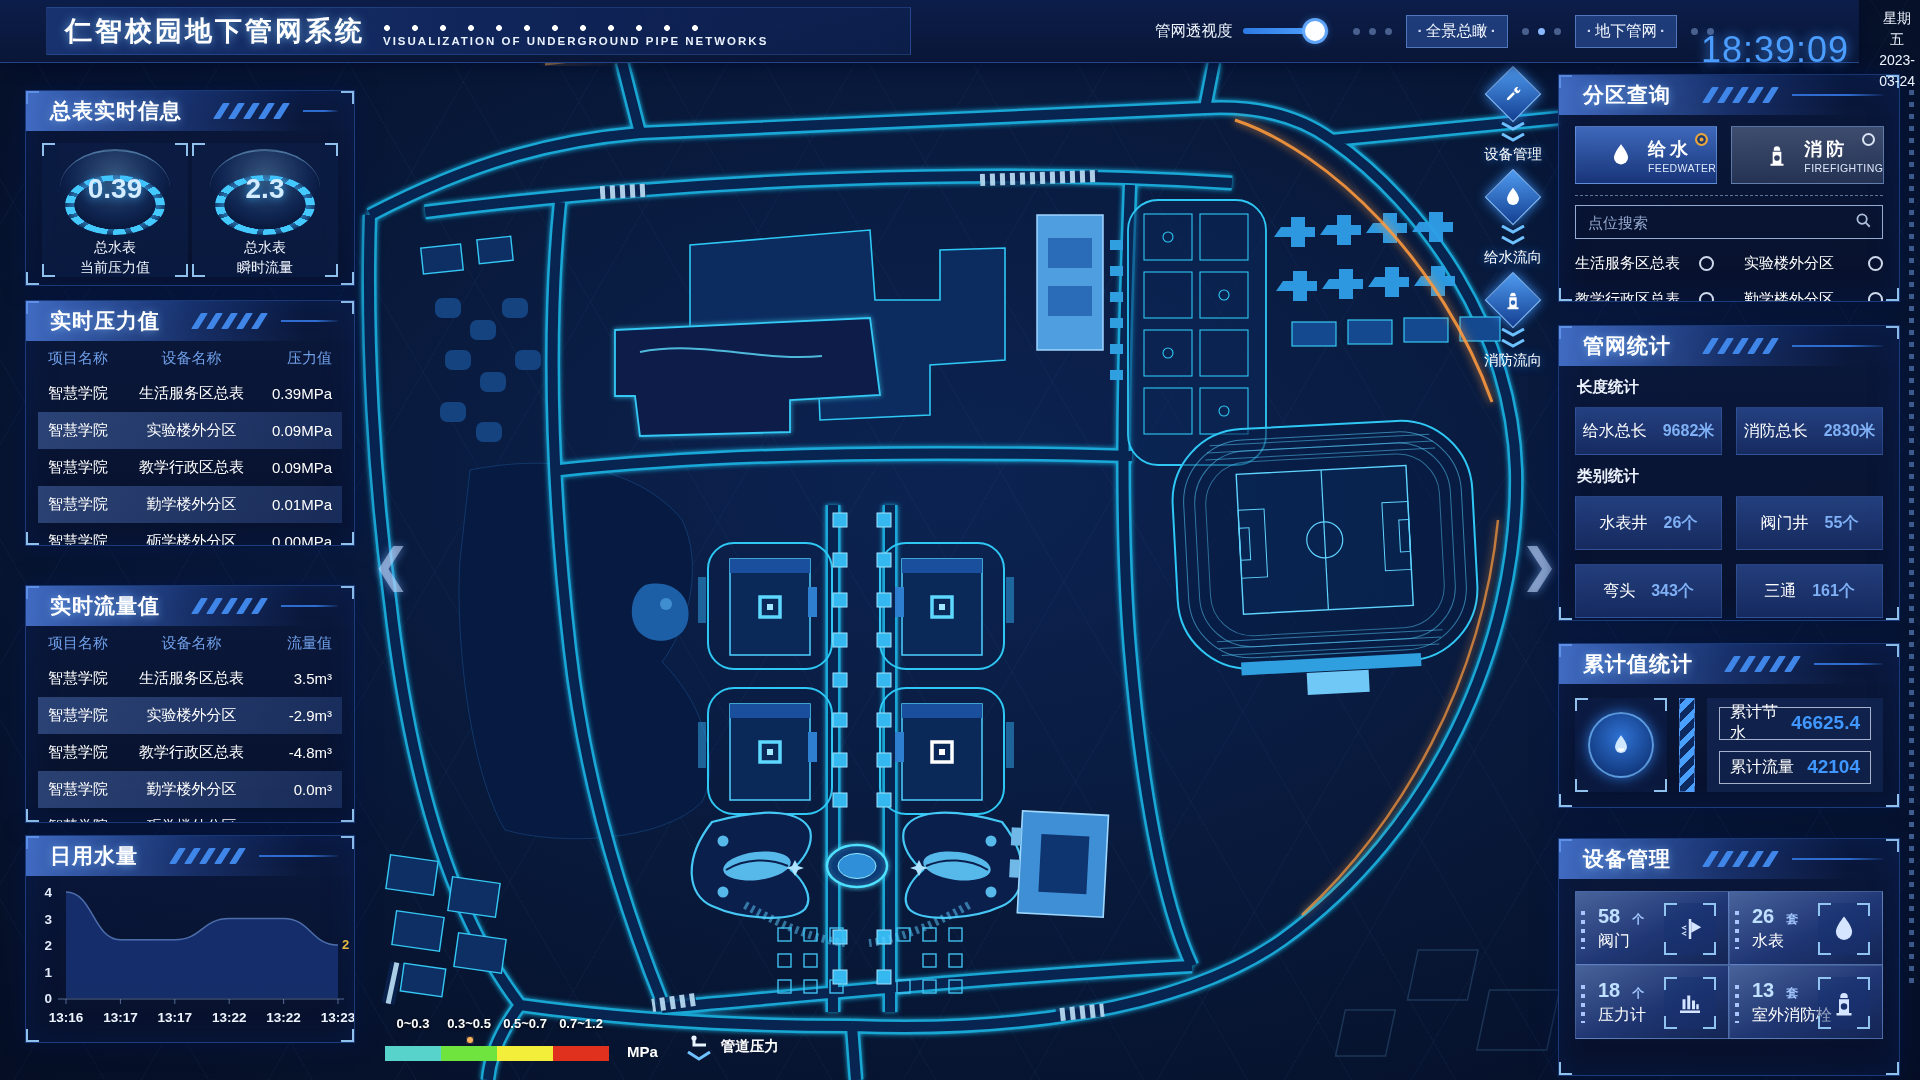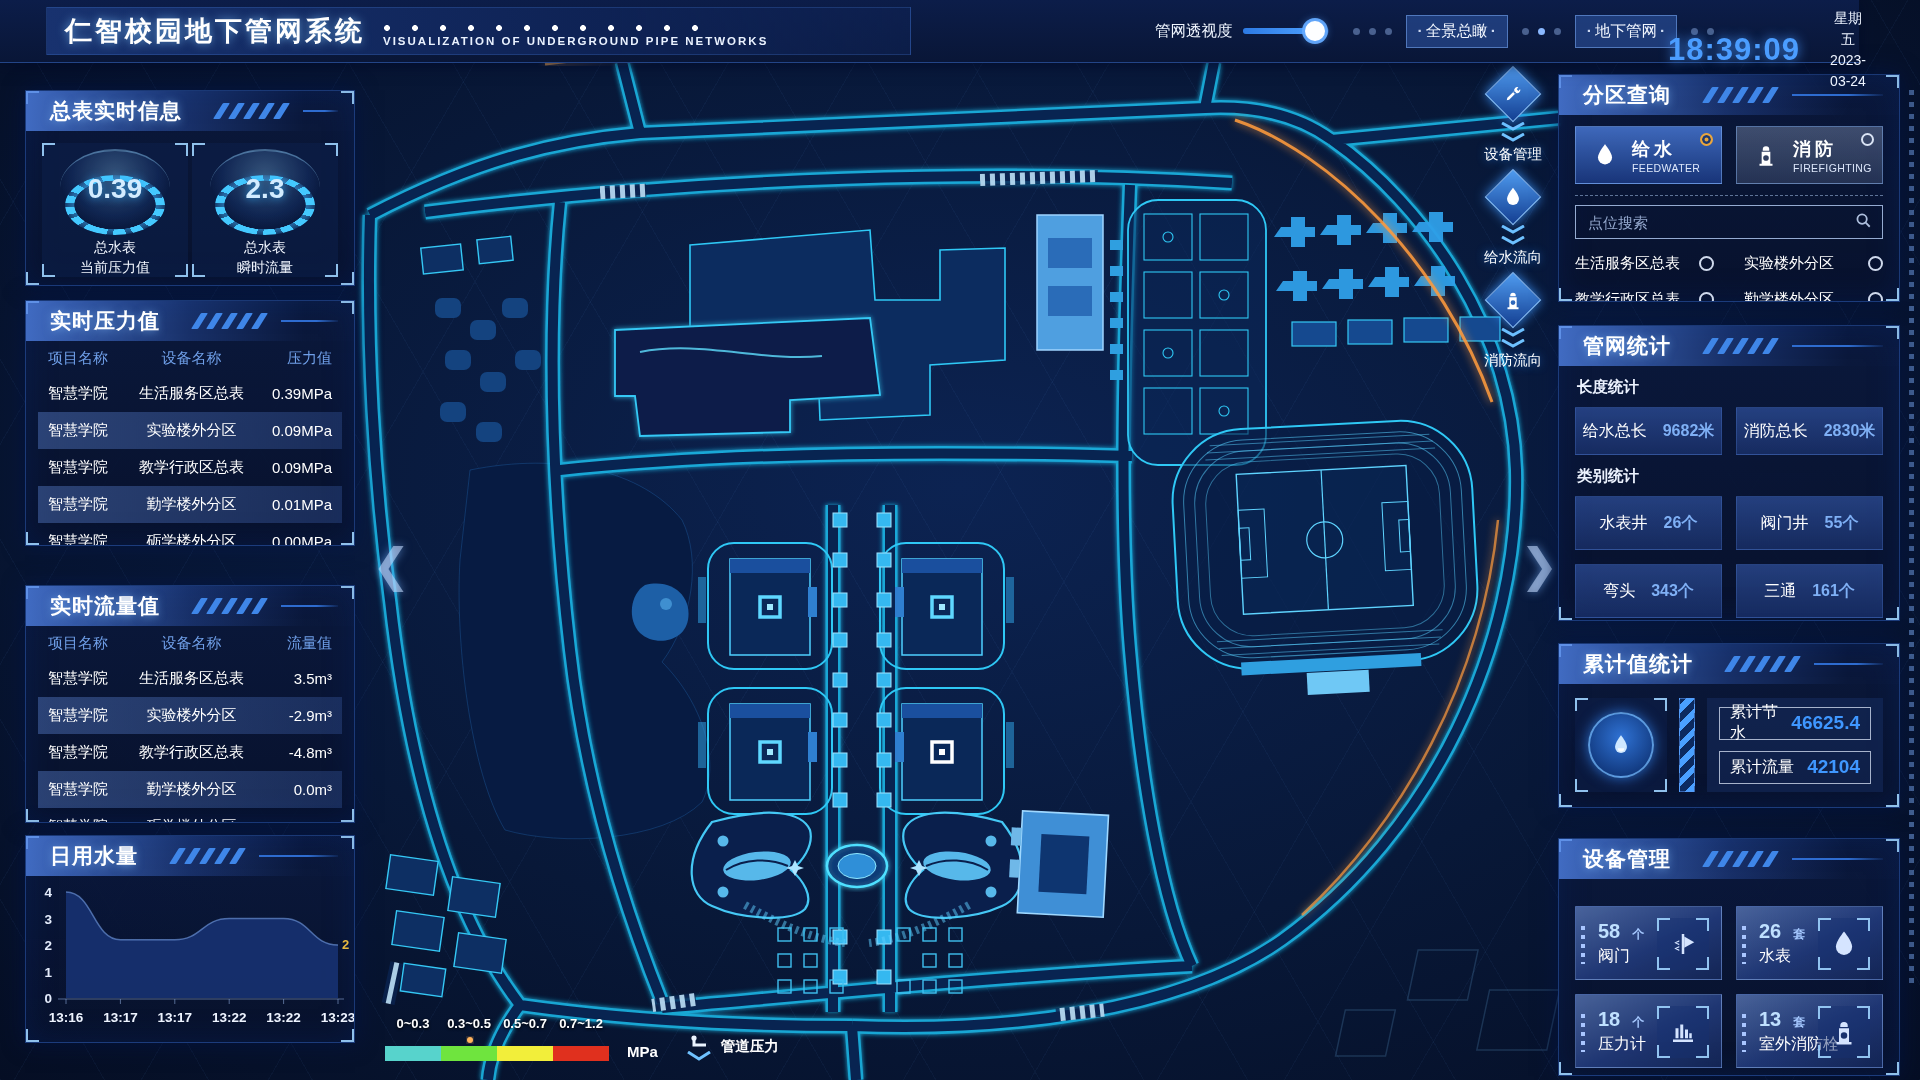--- a/index.html
+++ b/index.html
@@ -37,22 +37,22 @@
                 width:20px;height:20px;border-radius:50%;background:#fdfeff;
                 box-shadow:0 0 0 3px rgba(100,170,255,.95),0 0 10px rgba(80,160,255,.9);}
   .dot-group{display:flex;gap:9px;margin:0 10px;align-items:center;}
   .hdot{width:7px;height:7px;border-radius:50%;background:rgba(150,185,240,.45);}
   .hdot.bright{background:#8ab8ff;}
   .hbtn{margin:0 4px;padding:5px 11px;font-size:15.5px;color:#f2f7ff;cursor:pointer;
         background:rgba(47,88,168,.55);border:1px solid rgba(130,180,255,.5);}
   .hbtn::before,.hbtn::after{content:"·";color:#cdd9f0;font-weight:bold;}
   .hbtn::before{margin-right:3px;} .hbtn::after{margin-left:3px;}
   .clock{position:absolute;left:1668px;top:8px;display:flex;align-items:center;gap:30px;}
-  .time{font-size:31px;font-weight:bold;letter-spacing:1px;color:#4b9dff;
-        text-shadow:0 0 12px rgba(70,150,255,.9);}
+  .time{font-size:36px;font-weight:normal;letter-spacing:1px;color:#4b9dff;
+        text-shadow:0 0 12px rgba(70,150,255,.9);margin-left:33px;}
   .date-block{text-align:center;font-size:14px;line-height:1.5;color:#eef4ff;}
 
   
   .panel{position:absolute;z-index:10;box-sizing:border-box;overflow:hidden;
          background:linear-gradient(180deg,rgba(10,24,60,.93),rgba(7,17,44,.90));
          border:1px solid rgba(45,95,190,.5);
          box-shadow:0 0 20px rgba(0,20,70,.65), inset 0 0 30px rgba(10,40,110,.35);}
   .bracket::before{content:"";position:absolute;inset:0;pointer-events:none;opacity:.9;
     background-image:
       linear-gradient(#9fd4ff,#9fd4ff),linear-gradient(#9fd4ff,#9fd4ff),
@@ -90,21 +90,21 @@
   .dtable{padding:0 12px;}
   .trow{display:flex;align-items:center;height:37px;font-size:15px;}
   .trow.thead{color:#6f9fe8;height:34px;}
   .trow.alt{background:linear-gradient(90deg,rgba(95,135,215,.40),rgba(62,98,175,.32));}
   .tc1{width:29%;padding-left:10px;box-sizing:border-box;}
   .tc2{width:43%;text-align:center;}
   .tc3{width:28%;text-align:right;padding-right:10px;box-sizing:border-box;}
 
   
   .zone-btns{display:flex;gap:14px;padding:11px 16px 9px;}
-  .zbtn{flex:1;height:56px;display:flex;align-items:center;gap:12px;padding-left:14px;position:relative;cursor:pointer;
+  .zbtn{flex:1;height:56px;display:flex;align-items:center;gap:12px;padding-left:30px;position:relative;cursor:pointer;
         background:linear-gradient(180deg,rgba(75,125,220,.8),rgba(26,56,128,.9));
         border:1px solid rgba(145,190,255,.45);}
   .zbtn.inactive{background:linear-gradient(180deg,rgba(160,178,210,.35),rgba(95,112,150,.32));}
   .zicon{width:30px;height:30px;display:flex;align-items:center;justify-content:center;}
   .zicon svg{width:26px;height:26px;fill:#fff;}
   .zlabel{font-size:18px;font-weight:bold;letter-spacing:4px;}
   .zsub{font-size:10.5px;color:#dde7fa;letter-spacing:.4px;margin-top:1px;}
   .radio{position:absolute;top:6px;right:8px;width:13px;height:13px;border-radius:50%;border:2px solid #d9e3f4;box-sizing:border-box;}
   .zbtn.active .radio{border-color:#eba63c;background:#eba63c;box-shadow:inset 0 0 0 2.5px #1c3a74;}
   .zdivider{border-top:1px dashed rgba(165,195,235,.55);margin:2px 16px 9px;}
@@ -134,21 +134,21 @@
               box-shadow:0 0 14px rgba(50,130,240,.8);display:flex;align-items:center;justify-content:center;}
   .cum-circle svg{width:26px;height:26px;fill:#cfe8ff;}
   .stripe-bar{width:16px;height:94px;border:1px solid rgba(95,155,245,.55);box-sizing:border-box;
               background:repeating-linear-gradient(-45deg,#4aa0ff 0 6px,#0c2a60 6px 13px);}
   .cum-values{flex:1;background:rgba(28,54,116,.38);display:flex;flex-direction:column;justify-content:center;
               gap:11px;padding:0 12px;}
   .cum-line{height:31px;border:1px solid rgba(205,216,236,.8);display:flex;align-items:center;
             justify-content:space-between;padding:0 10px;font-size:16px;}
   .cval{color:#3f97ff;font-size:19px;font-weight:bold;}
 
-  .dev-grid{display:grid;grid-template-columns:1fr 1fr;gap:14px;padding:12px 16px;margin-top:15px;}
+  .dev-grid{display:grid;grid-template-columns:1fr 1fr;padding:12px 16px;}
   .dev-card{height:74px;position:relative;display:flex;align-items:center;padding-left:22px;box-sizing:border-box;cursor:pointer;
             background:linear-gradient(155deg,rgba(125,163,238,.55),rgba(45,75,155,.62) 55%,rgba(24,44,98,.72));
             border:1px solid rgba(150,190,255,.35);}
   .dev-card::before{content:"";position:absolute;left:5px;top:19px;width:4px;height:38px;
             background:repeating-linear-gradient(180deg,#a9c6ff 0 4px,transparent 4px 9px);}
   .dev-top{font-size:20px;font-weight:bold;color:#bfe0ff;}
   .dev-unit{font-size:12px;color:#a5c8ff;margin-left:12px;font-weight:bold;}
   .dev-label{font-size:16px;margin-top:3px;}
   .dev-icon-frame{position:absolute;right:12px;top:11px;width:52px;height:52px;display:flex;align-items:center;
                   justify-content:center;background:rgba(22,48,112,.45);}

